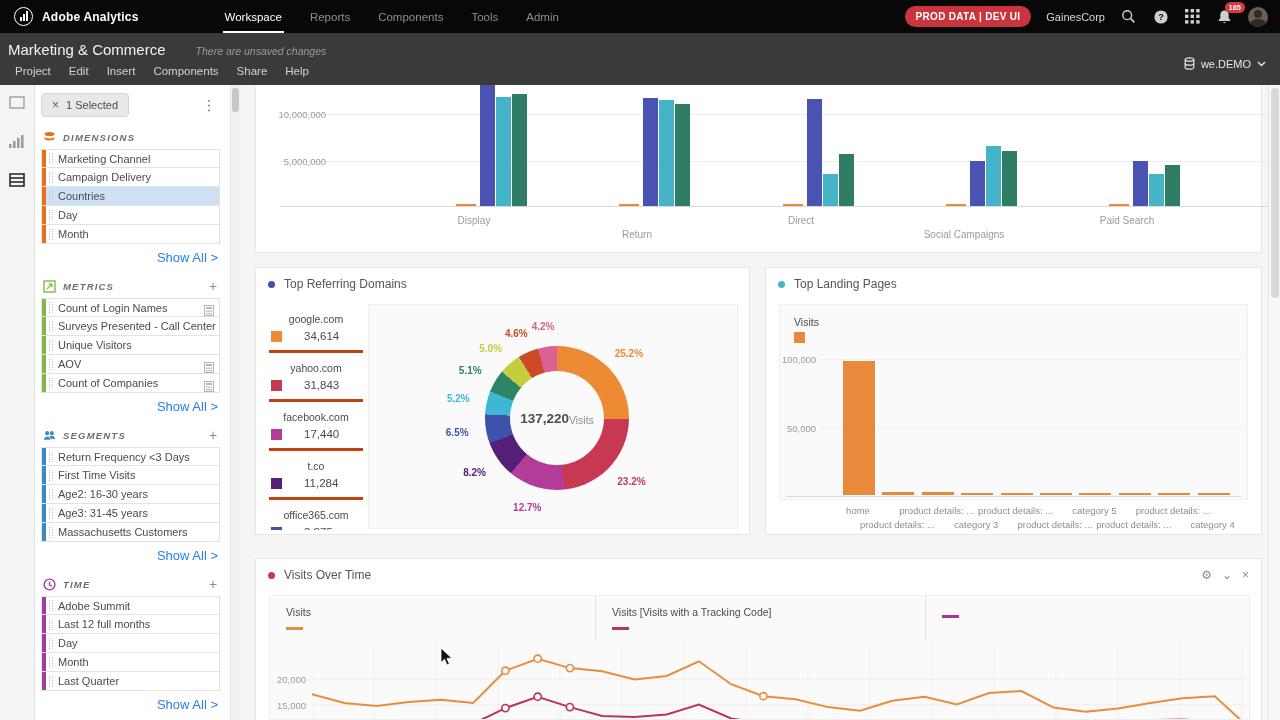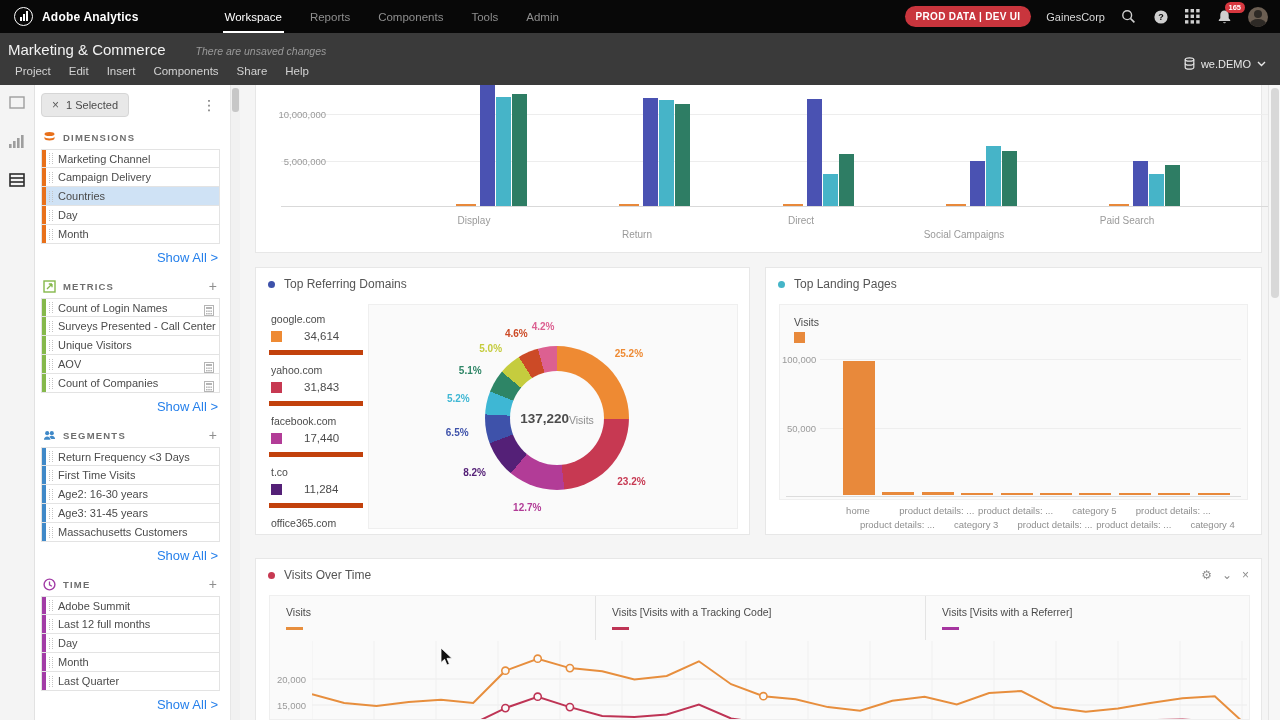--- a/index.html
+++ b/index.html
@@ -48,21 +48,21 @@
     flex-direction:column; align-items:center; padding-top:10px; gap:22px; }
   .rail-icon { width:17px; height:17px; color:#9e9e9e; cursor:pointer; }
   .rail-icon.active { color:#2c2c2c; }
 
   .sidebar { width:195px; background:#fff; padding:8px 10px 0 6px; overflow:hidden; }
   .chip-row { display:flex; align-items:center; }
   .chip { background:#e8e8e8; border:1px solid #d6d6d6; border-radius:4px; padding:4px 10px;
     font-size:11px; color:#4b4b4b; display:flex; align-items:center; gap:7px; cursor:pointer; }
   .chip .x { font-size:12px; color:#5c5c5c; }
   .kebab { margin-left:auto; color:#6e6e6e; font-size:14px; padding:0 4px; cursor:pointer; }
-  .section-head { display:flex; align-items:center; margin:14px 0 5px 2px; }
+  .section-head { display:flex; align-items:center; margin:14px 0 5px 2px;font-style:italic; }
   .sec-icon { width:13px; height:13px; margin-right:7px; display:flex; }
   .sec-title { font-size:9.5px; font-weight:bold; letter-spacing:1.2px; color:#6e6e6e; }
   .sec-add { margin-left:auto; color:#8e8e8e; font-size:14px; line-height:1; padding:0 3px; cursor:pointer; }
   .comp-row { display:flex; align-items:center; height:19px; border:1px solid #e3e3e3;
     border-top-width:0; background:#fff; cursor:pointer; }
   .comp-row:first-child { border-top-width:1px; }
   .comp-row.selected { background:#cfe2f5; }
   .comp-accent { width:4px; align-self:stretch; }
   .comp-drag { width:4px; height:11px; border-left:1px dotted #c4c4c4; border-right:1px dotted #c4c4c4; margin:0 5px 0 3px; }
   .comp-lbl { font-size:11px; color:#4b4b4b; white-space:nowrap; overflow:hidden; }
@@ -84,21 +84,21 @@
   #gchart { position:absolute; left:15px; top:0; width:1007px; height:168px; overflow:hidden; }
   .gc-grid { position:absolute; left:10px; right:10px; height:1px; background:#ededed; }
   .gc-base { position:absolute; left:10px; right:10px; height:1px; background:#d9d9d9; top:122px; }
   .gc-ylbl { position:absolute; font-size:9.5px; color:#9a9a9a; right:952px; text-align:right; width:55px; transform:translateY(-50%); }
   .gc-cluster { position:absolute; display:flex; align-items:flex-end; }
   .gc-cluster i { display:block; }
   .gc-xlbl { position:absolute; font-size:10px; color:#9a9a9a; width:120px; text-align:center; transform:translateX(-50%); }
 
   
   .ref-list { position:absolute; left:13px; top:36px; width:94px; height:226px; overflow:hidden; }
-  .ref-item { border-bottom:5px solid #c2410c; padding:9px 2px 8px 2px; cursor:pointer; }
+  .ref-item { border-bottom:3px solid #c2410c; padding:9px 2px 8px 2px; cursor:pointer;text-align:center; }
   .ref-domain { font-size:10.5px; color:#4b4b4b; margin-bottom:5px; }
   .ref-val-row { display:flex; align-items:center; gap:22px; }
   .ref-swatch { width:11px; height:11px; flex:none; }
   .ref-value { font-size:11.5px; color:#4b4b4b; }
   .donut-box { position:absolute; left:112px; top:36px; width:370px; height:225px; background:#fafafa; border:1px solid #efefef; }
   .donut { position:absolute; left:116px; top:41px; width:144px; height:144px; border-radius:50%; }
   .donut-hole { position:absolute; left:141px; top:66px; width:94px; height:94px; border-radius:50%; background:#fafafa;
     display:flex; flex-direction:row; align-items:center; justify-content:center; }
   .donut-val { font-size:13.5px; color:#4b4b4b; font-weight:bold; }
   .donut-cap { font-size:10.5px; color:#8e8e8e; margin-top:3px; }
@@ -622,21 +622,20 @@
       <div class="vot-box" id="votbox">
           <div class="vot-col" style="left: 0px; width: 325px;">
             <div class="vot-name">Visits</div>
             <div class="vot-dash" style="background: rgb(231, 142, 61);"></div>
           </div>
           <div class="vot-col b" style="left: 325px; width: 330px;">
             <div class="vot-name">Visits [Visits with a Tracking Code]</div>
             <div class="vot-dash" style="background: rgb(190, 52, 85);"></div>
           </div>
           <div class="vot-col b" style="left: 655px; width: 326px;">
-            <div class="vot-name">Visits [Visits with a Referrer]</div>
             <div class="vot-dash" style="background: rgb(166, 53, 160);"></div>
           </div>
           <span class="vot-ylbl" style="left: 4px; top: 109px;">15,000</span>
           <span class="vot-ylbl" style="left: 4px; top: 83px;">20,000</span>
           <svg width="935" height="80" class="vot-svg">
             <line x1="0" x2="935" y1="38" y2="38" stroke="#ececec"></line>
             <line x1="0" x2="935" y1="64" y2="64" stroke="#ececec"></line>
             <line x1="0" x2="0" y1="0" y2="80" stroke="#f0f0f0"></line>
             <line x1="62" x2="62" y1="0" y2="80" stroke="#f0f0f0"></line>
             <line x1="124" x2="124" y1="0" y2="80" stroke="#f0f0f0"></line>

